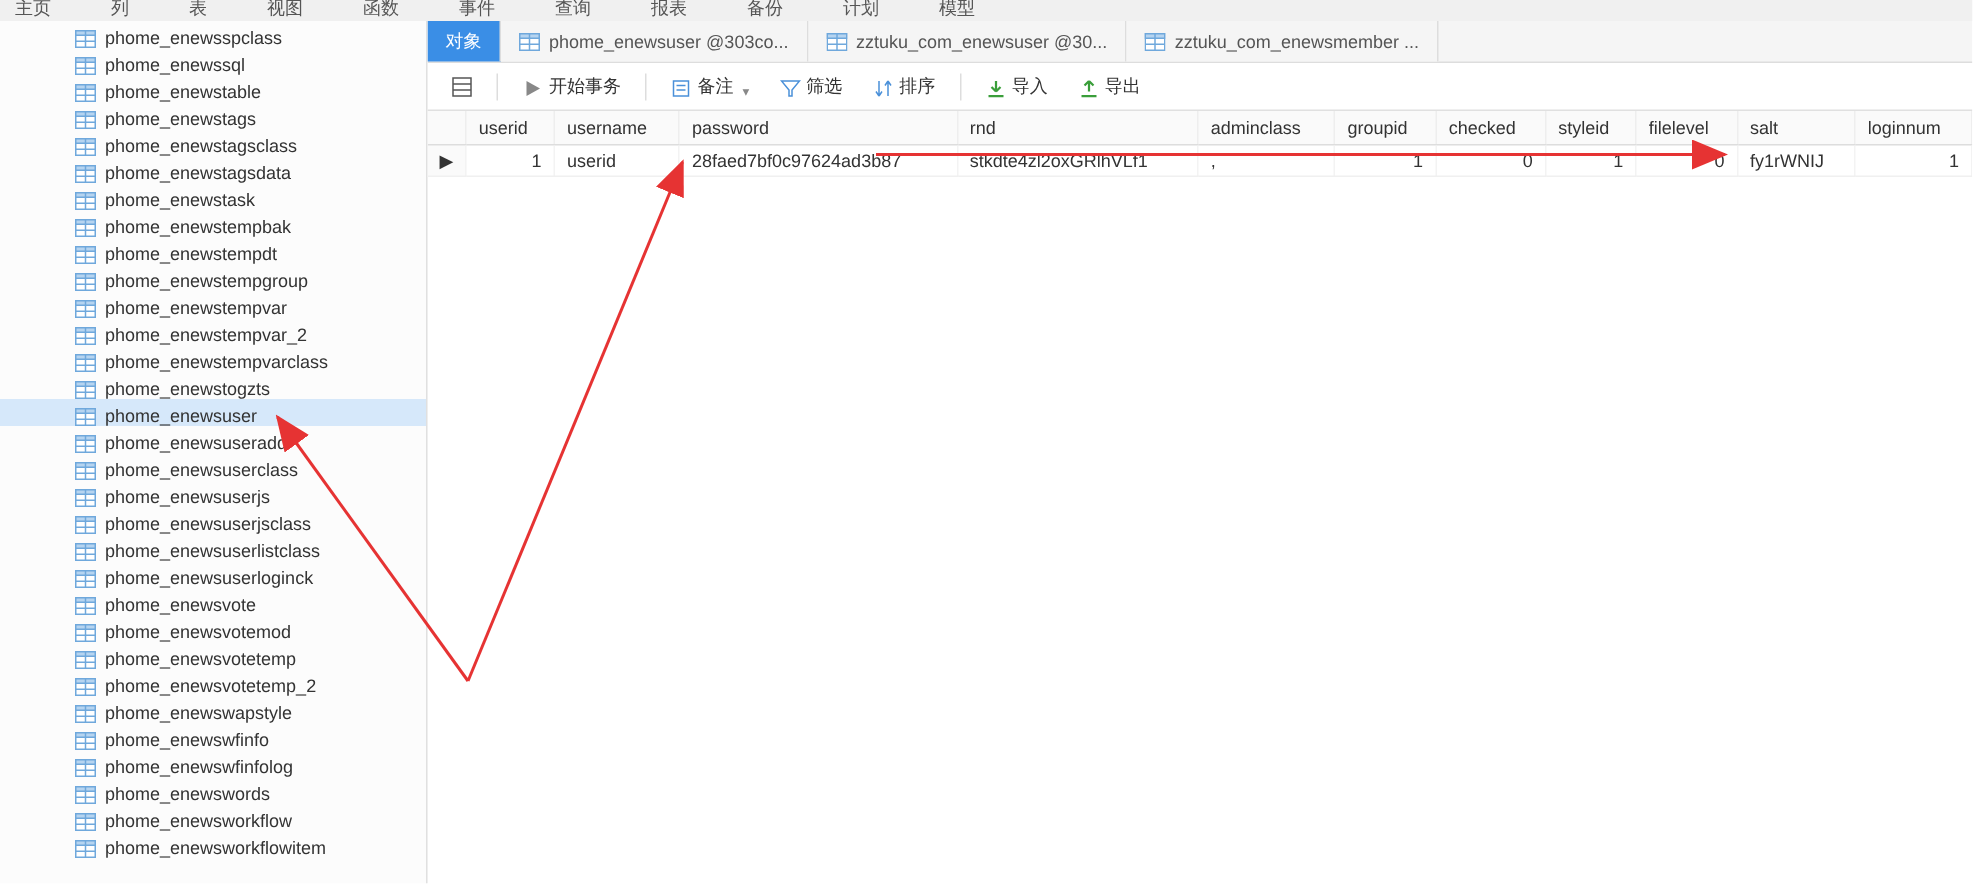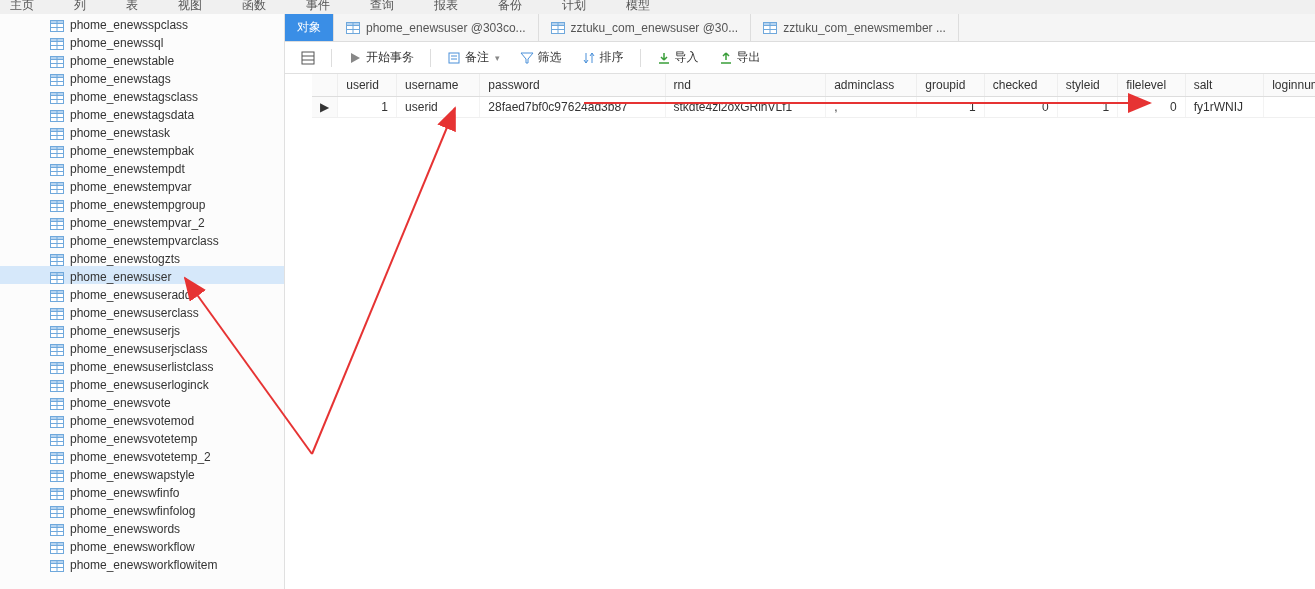--- a/index.html
+++ b/index.html
@@ -80,40 +80,39 @@
 .toolbar {
   display: flex;
   align-items: center;
   height: 32px;
   border-bottom: 1px solid #e0e0e0;
   padding: 0 8px;
   gap: 4px;
 }
 .tb-btn {
   display: flex;
-  align-items: center;
+  align-items: flex-end;
   padding: 3px 8px;
   cursor: pointer;
   border-radius: 2px;
   gap: 4px;
   color: #333;
 }
 .tb-sep {
   width: 1px;
   height: 18px;
   background: #ddd;
   margin: 0 4px;
 }
 .tb-icon { width: 14px; height: 14px; display: inline-block; }
 .dd { font-size: 9px; color: #888; margin-left: 2px; }
 .grid {
   position: relative;
   flex: 1;
   overflow: auto;
-  margin-left: 27px;
 }
 .grid table {
   border-collapse: collapse;
   width: 100%;
   min-width: 1030px;
 }
 .grid th {
   text-align: left;
   font-weight: normal;
   padding: 4px 8px;
@@ -260,32 +259,32 @@
       </div>
       <div class="tree-item">
         <span class="table-icon">
           <svg viewBox="0 0 14 12">
             <rect x="0.5" y="0.5" width="13" height="11" fill="#fff" stroke="#6fa8dc"></rect>
             <rect x="0.5" y="0.5" width="13" height="3" fill="#b6d4f0" stroke="#6fa8dc"></rect>
             <line x1="7" y1="0.5" x2="7" y2="11.5" stroke="#6fa8dc"></line>
             <line x1="0.5" y1="7.5" x2="13.5" y2="7.5" stroke="#6fa8dc"></line>
           </svg>
         </span>
+        <span>phome_enewstempgroup</span>
+      </div>
+      <div class="tree-item">
+        <span class="table-icon">
+          <svg viewBox="0 0 14 12">
+            <rect x="0.5" y="0.5" width="13" height="11" fill="#fff" stroke="#6fa8dc"></rect>
+            <rect x="0.5" y="0.5" width="13" height="3" fill="#b6d4f0" stroke="#6fa8dc"></rect>
+            <line x1="7" y1="0.5" x2="7" y2="11.5" stroke="#6fa8dc"></line>
+            <line x1="0.5" y1="7.5" x2="13.5" y2="7.5" stroke="#6fa8dc"></line>
+          </svg>
+        </span>
         <span>phome_enewstempvar</span>
-      </div>
-      <div class="tree-item">
-        <span class="table-icon">
-          <svg viewBox="0 0 14 12">
-            <rect x="0.5" y="0.5" width="13" height="11" fill="#fff" stroke="#6fa8dc"></rect>
-            <rect x="0.5" y="0.5" width="13" height="3" fill="#b6d4f0" stroke="#6fa8dc"></rect>
-            <line x1="7" y1="0.5" x2="7" y2="11.5" stroke="#6fa8dc"></line>
-            <line x1="0.5" y1="7.5" x2="13.5" y2="7.5" stroke="#6fa8dc"></line>
-          </svg>
-        </span>
-        <span>phome_enewstempgroup</span>
       </div>
       <div class="tree-item">
         <span class="table-icon">
           <svg viewBox="0 0 14 12">
             <rect x="0.5" y="0.5" width="13" height="11" fill="#fff" stroke="#6fa8dc"></rect>
             <rect x="0.5" y="0.5" width="13" height="3" fill="#b6d4f0" stroke="#6fa8dc"></rect>
             <line x1="7" y1="0.5" x2="7" y2="11.5" stroke="#6fa8dc"></line>
             <line x1="0.5" y1="7.5" x2="13.5" y2="7.5" stroke="#6fa8dc"></line>
           </svg>
         </span>

